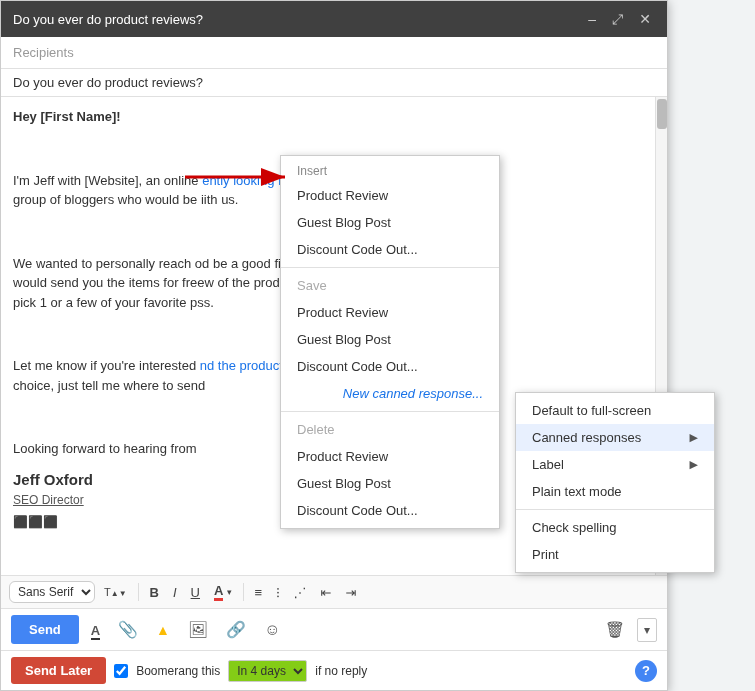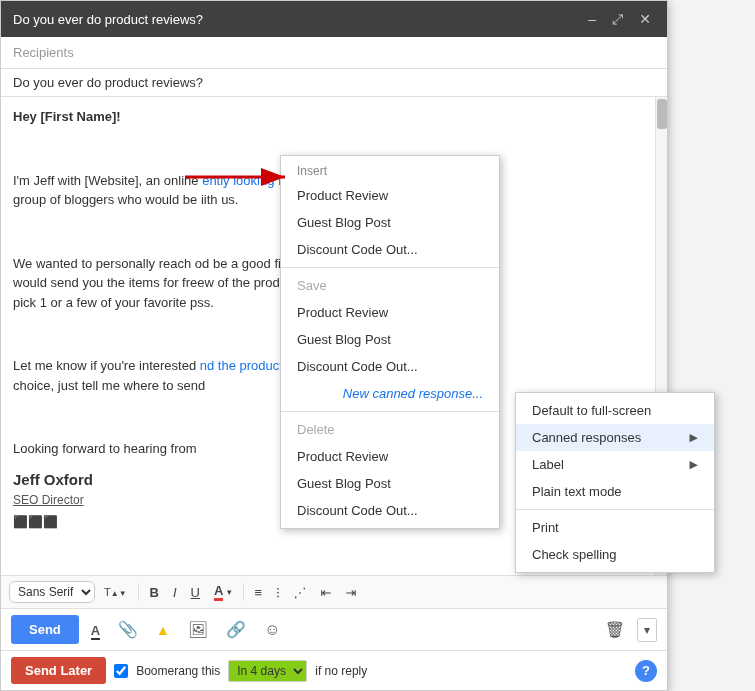--- a/index.html
+++ b/index.html
@@ -463,24 +463,24 @@
   </div>
   <div class="right-context-menu-item">
     <span>Label</span>
     <span class="submenu-arrow">▶</span>
   </div>
   <div class="right-context-menu-item">
     <span>Plain text mode</span>
   </div>
   <div class="right-context-menu-divider"></div>
   <div class="right-context-menu-item">
+    <span>Check spelling</span>
+  </div>
+  <div class="right-context-menu-item">
     <span>Print</span>
-  </div>
-  <div class="right-context-menu-item">
-    <span>Check spelling</span>
   </div>
 </div>
 
 <div class="red-arrow">
   <svg width="120" height="30" viewBox="0 0 120 30">
     <defs>
       <marker id="arrowhead" markerWidth="8" markerHeight="6" refX="8" refY="3" orient="auto">
         <polygon points="0 0, 8 3, 0 6" fill="#cc0000"></polygon>
       </marker>
     </defs>

